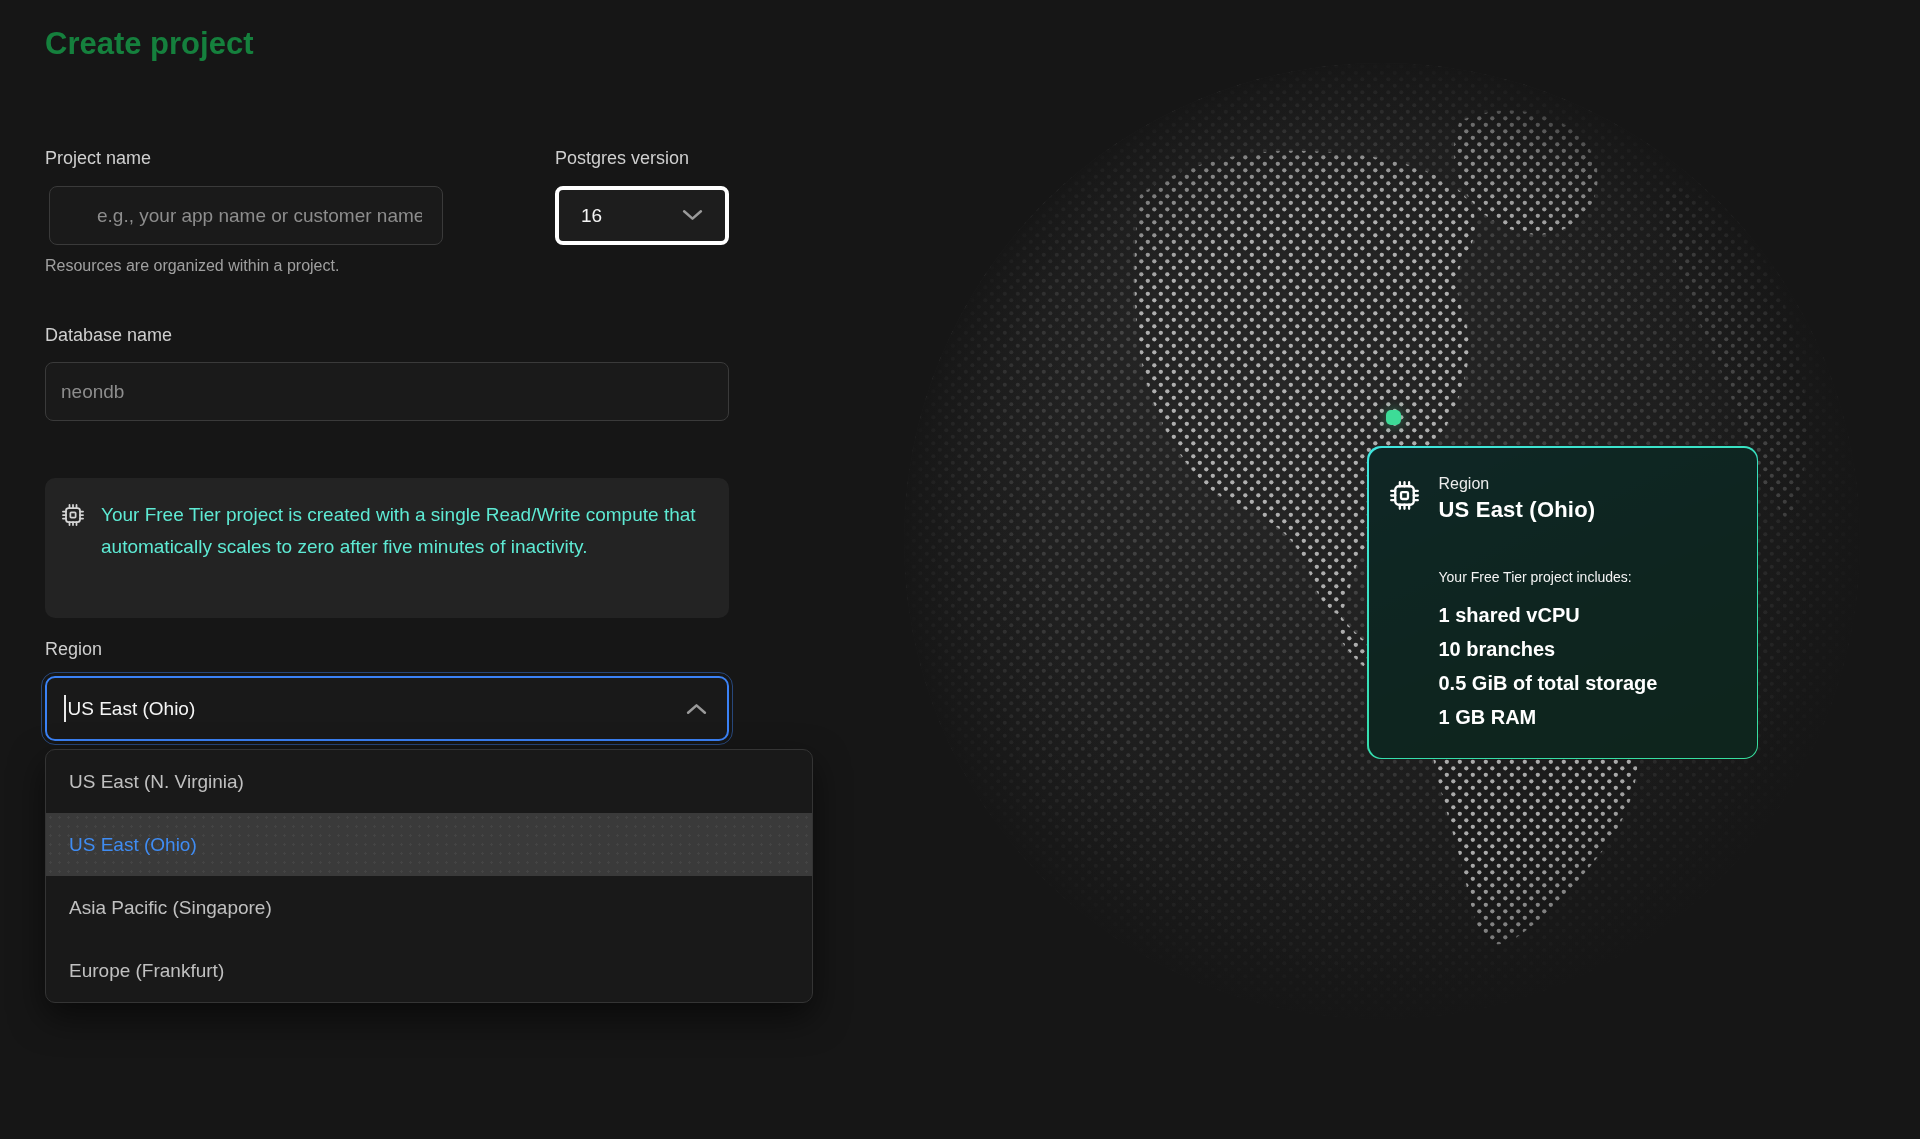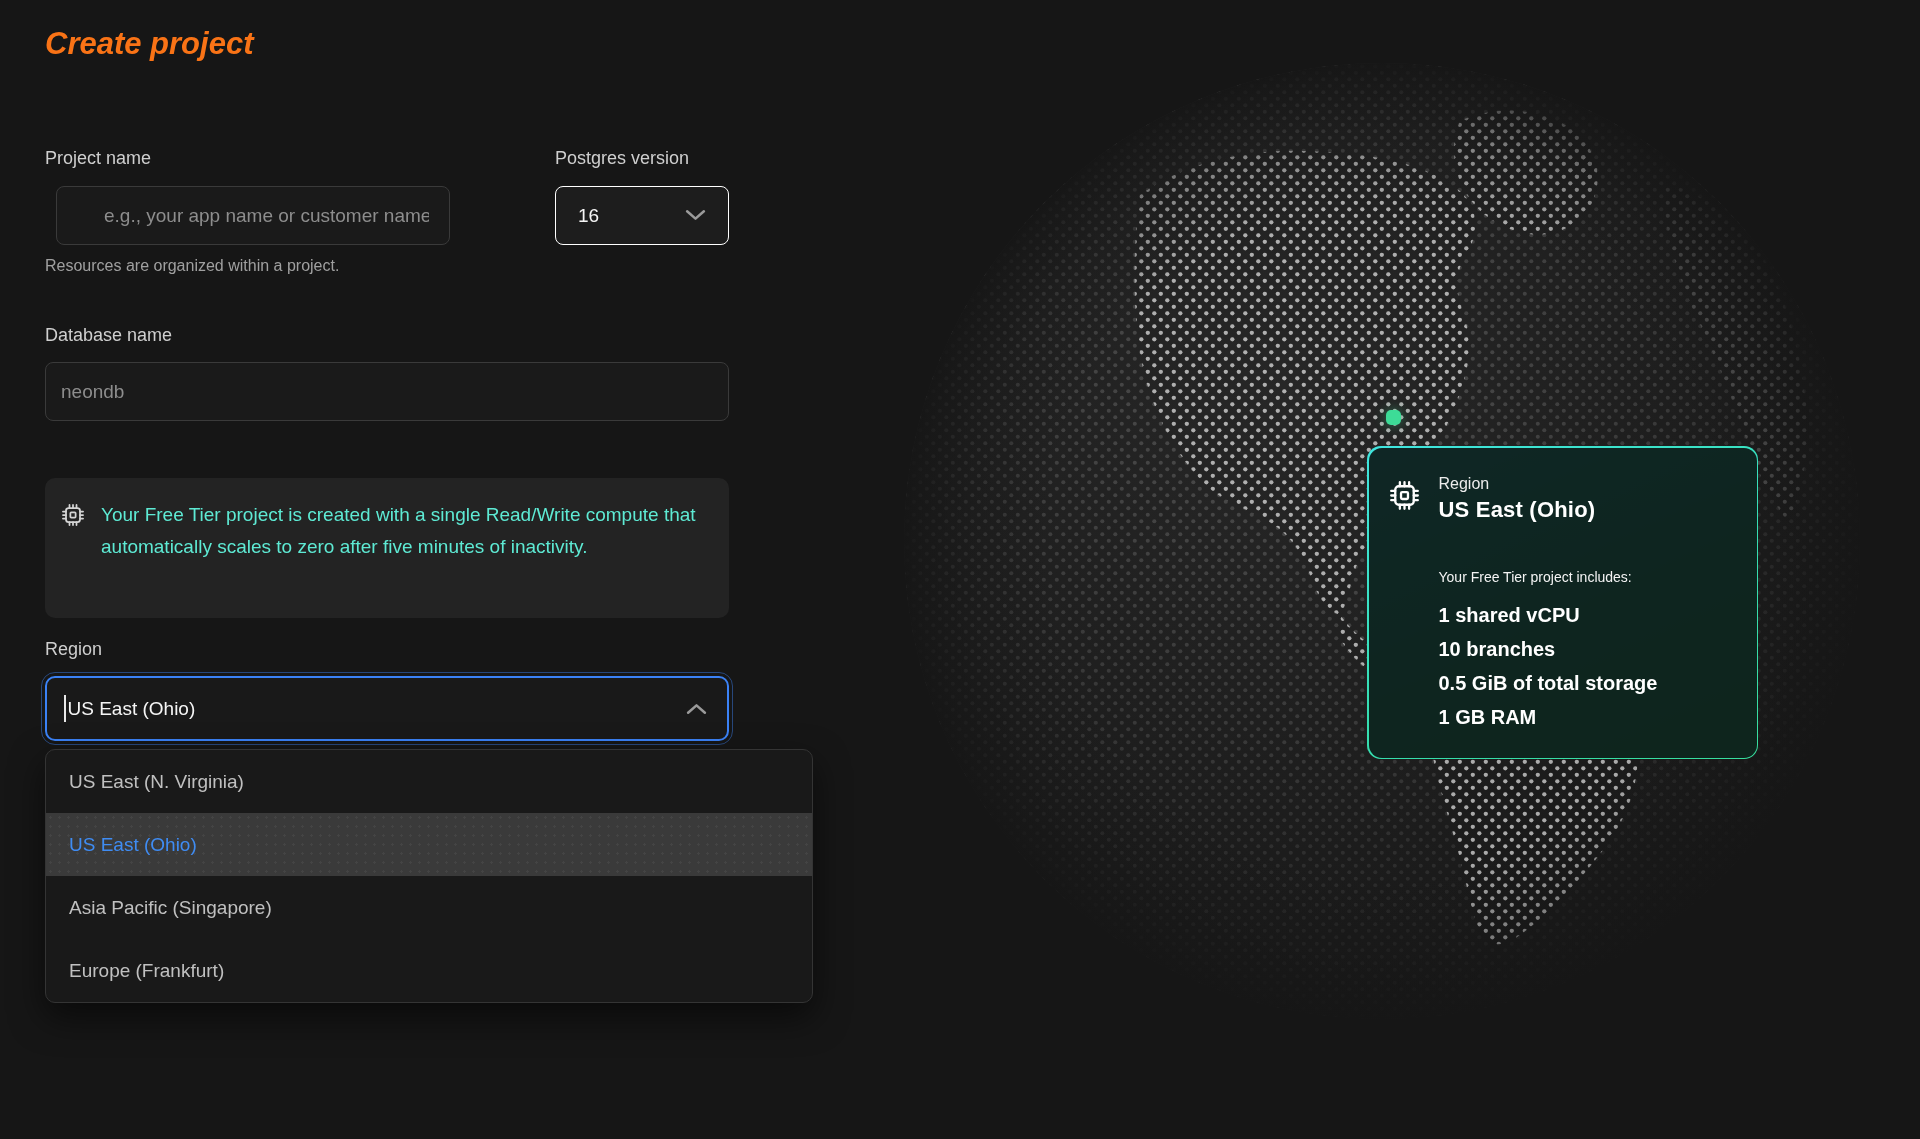--- a/index.html
+++ b/index.html
@@ -20,36 +20,36 @@
     background:rgba(8,9,9,.87); color:#fff; }
   .card .cpu { position:absolute; left:17px; top:29px; width:37px; height:37px; color:#fdfdfd; }
   .card-region-label { position:absolute; left:70px; top:27px; font-size:16px; color:#ececec; }
   .card-region-value { position:absolute; left:70px; top:49px; font-size:22px; font-weight:600; letter-spacing:.2px; }
   .card-includes { position:absolute; left:70px; top:121px; font-size:14px; color:#f4f4f4; }
   .card-features { position:absolute; left:70px; top:150px; list-style:none; }
   .card-features li { font-size:20px; font-weight:700; line-height:34px; }
 
   
   .col { position:absolute; left:45px; top:0; width:684px; z-index:6; }
-  .page-title { position:absolute; top:22px; left:0; font-size:31px; font-weight:700; color:#f97316; line-height:44px;font-style:italic; }
+  .page-title { position:absolute; top:22px; left:0; font-size:31px; font-weight:700; color:#15803d; line-height:44px; }
   .field-label { position:absolute; font-size:18px; color:#cfcfcf; }
   .lbl-project { top:148px; left:0; }
   .lbl-postgres { top:148px; left:510px; }
   .lbl-database { top:325px; left:0; }
   .lbl-region { top:639px; left:0; }
 
   .text-input { position:absolute; height:59px; background:#1a1a1a; border:1px solid #3a3a3a;
     border-radius:8px; color:#f2f2f2; font-size:19px; padding:0 20px;
     font-family:"Liberation Sans","DejaVu Sans",sans-serif; outline:none; }
   .text-input::placeholder { color:#8d8d8d; opacity:1; }
-  .inp-project { top:186px; left:11px; width:394px;padding-left:47px; }
+  .inp-project { top:186px; left:4px; width:394px;padding-left:47px; }
   .inp-database { top:362px; left:0; width:684px;padding-left:15px; }
 
   .pg-select { position:absolute; top:186px; left:510px; width:174px; height:59px;
-    background:#1d1d1d; border:1px solid #ffffff; border-radius:8px; cursor:pointer;
+    background:#1d1d1d; border:4px solid #ffffff; border-radius:8px; cursor:pointer;
     display:flex; align-items:center; justify-content:space-between; padding:0 22px; }
   .pg-select .val { color:#f5f5f5; font-size:19px; }
   .chev { width:21px; height:13px; color:#9a9a9a; flex:0 0 auto; }
 
   .helper { position:absolute; top:257px; left:0; font-size:16px; color:#a0a0a0; }
 
   .info-box { position:absolute; top:478px; left:0; width:684px; height:140px;
     background:#232323; border-radius:10px; padding:21px 24px 0 14px;
     display:flex; align-items:flex-start; }
   .info-box .cpu { width:28px; height:28px; color:#d5d5d5; flex:0 0 auto; margin-top:2px; }

